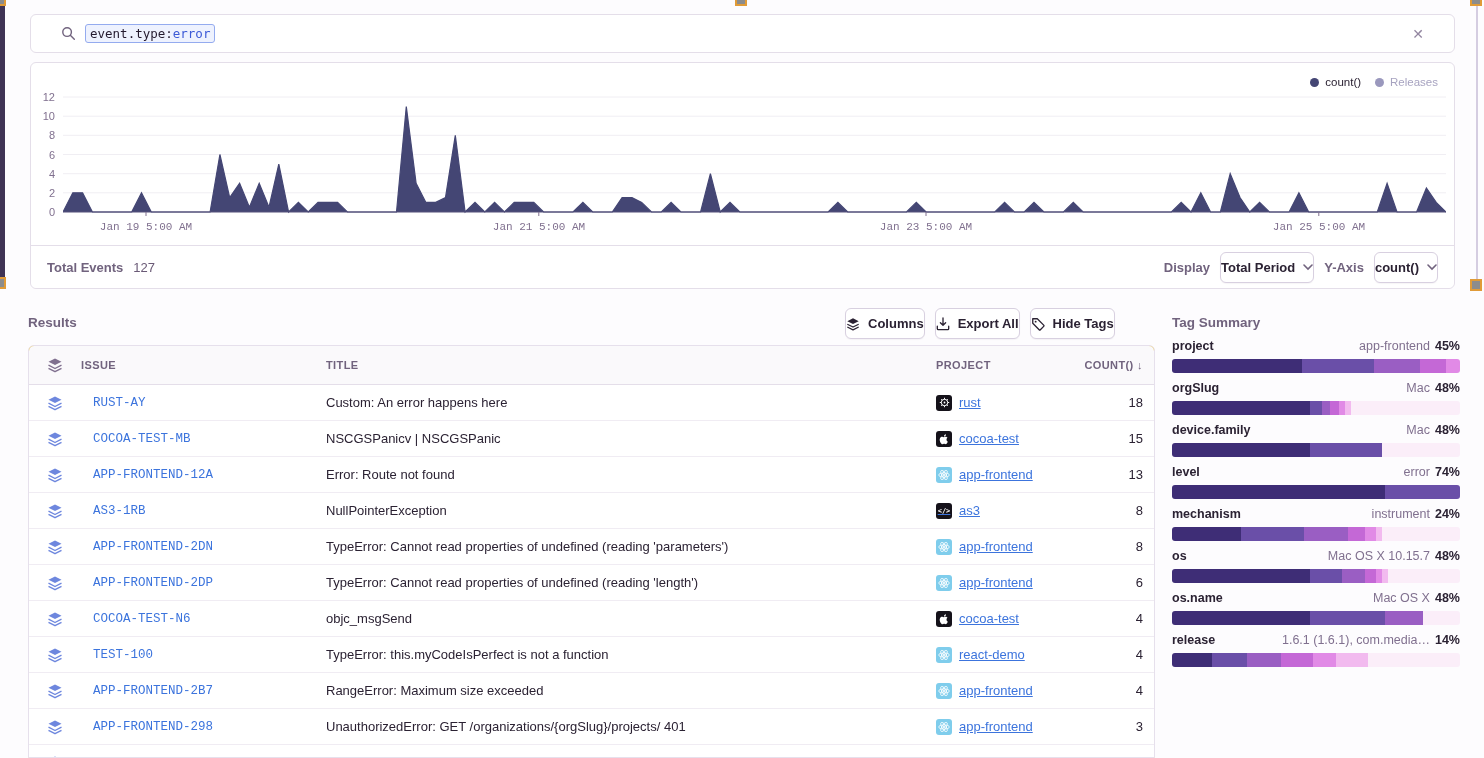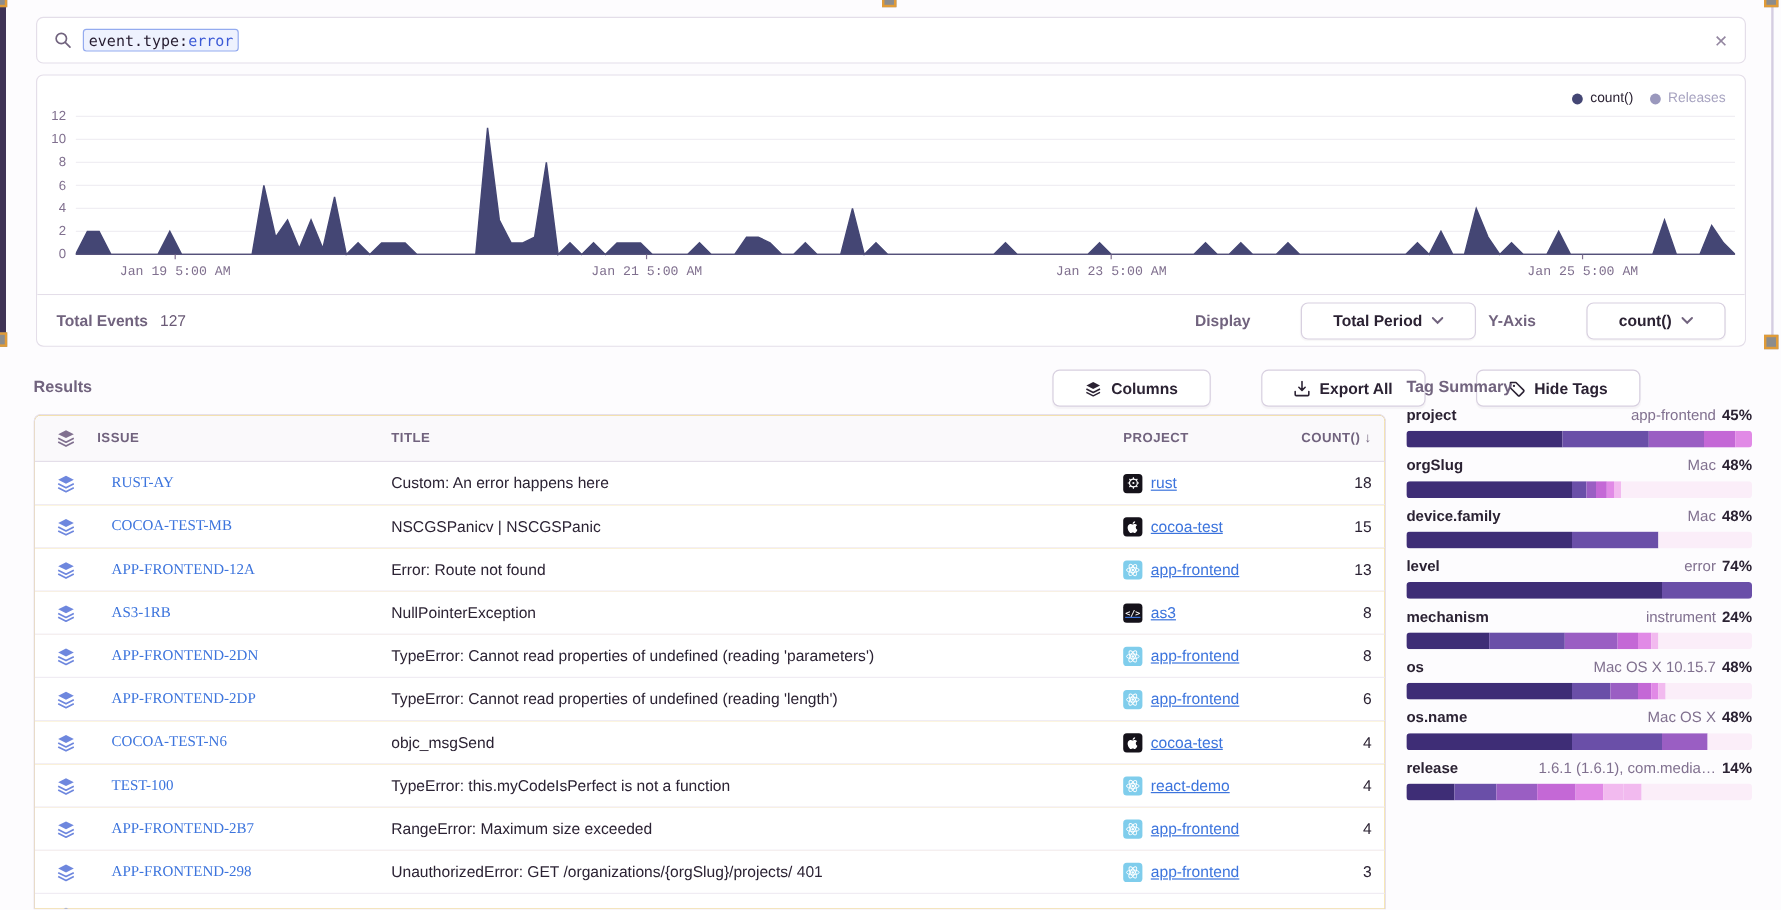--- a/index.html
+++ b/index.html
@@ -10,21 +10,21 @@
     font-family:"Liberation Sans", sans-serif; font-size:13px;
   }
   .panel { position:absolute; background:#fff; border:1px solid #e4dee9; border-radius:6px; }
 
   
   .sel-strip-left { position:absolute; left:0; top:4; width:5px; height:278px; background:#3f3355; z-index:50; }
   .sel-line-right { position:absolute; left:1476px; top:0; width:2px; height:288px; background:#d5cde1; z-index:50; }
   .sel-handle { position:absolute; width:12px; height:12px; background:#8c8c8c; border:2px solid #e09b38; z-index:51; }
 
   
-  .search-panel { left:30px; top:14px; width:1425px; height:39px; display:flex; align-items:center; padding:0 14px; }
+  .search-panel { left:30px; top:14px; width:1425px; height:39px; display:flex; align-items:center; padding:0 30px; }
   .search-icon { flex:0 0 auto; margin-right:9px; display:flex; }
   .search-token {
     display:inline-flex; align-items:center; padding:1px 4px;
     background:#eef2fe; border:1px solid #94abef; border-radius:3px;
     font-family:"DejaVu Sans Mono", monospace; font-size:12.5px;
   }
   .search-token .tok-key { color:#241a2e; }
   .search-token .tok-val { color:#3c5ad6; }
   .search-clear { margin-left:auto; color:#9386a0; font-size:14px; cursor:pointer; }
 
@@ -38,39 +38,39 @@
   #plot { position:absolute; left:32px; top:20px; }
   .chart-footer {
     position:absolute; left:0; right:0; bottom:0; height:43px; border-top:1px solid #e4dee9;
     display:flex; align-items:center; padding:0 16px; border-radius:0 0 6px 6px; background:#fff;
   }
   .total-label { font-weight:bold; color:#71637e; margin-right:10px; }
   .total-value { color:#6a5a76; }
   .footer-controls { margin-left:auto; display:flex; align-items:center; gap:10px; }
   .ctl-label { font-weight:bold; color:#71637e; }
   .btn {
-    display:inline-flex; align-items:center; gap:8px; height:31px; padding:0 26px;
+    display:inline-flex; align-items:center; gap:8px; height:31px; padding:0 0;
     background:#fff; border:1px solid #d8d0e0; border-radius:6px;
-    font-weight:bold; font-size:13px; color:#2b2233; cursor:pointer; box-shadow:0 1px 1px rgba(40,30,60,.04);margin-left:32px;
+    font-weight:bold; font-size:13px; color:#2b2233; cursor:pointer; box-shadow:0 1px 1px rgba(40,30,60,.04);
   }
   .chev { display:flex; }
 
   
   .results-title { position:absolute; left:28px; top:315px; font-weight:bold; color:#71637e; font-size:13.5px; }
   .results-buttons { position:absolute; left:845px; top:308px; display:flex; gap:10px; }
 
   
   .table-wrap { position:absolute; left:28px; top:345px; width:1127px; height:413px;
     border:1px solid #e6e0ec; border-radius:6px 6px 0 0; overflow:hidden; background:#eab308; }
   .t-row { display:grid; grid-template-columns:52px 245px 610px 130px 90px; align-items:center; height:36px;
     border-bottom:1px solid #f0ecf3; background:#fff; }
   .t-head { height:39px; background:#faf9fb; border-bottom:1px solid #e4dee9; }
   .t-head .hcell { font-size:11px; font-weight:bold; letter-spacing:.4px; color:#71637e; }
   .cell-icon { display:flex; justify-content:center; }
-  .cell-issue { font-family:Liberation Serif, serif; font-size:12.5px; color:#3c74dd; cursor:pointer;padding-left:12px; }
+  .cell-issue { font-family:Liberation Mono, monospace; font-size:12.5px; color:#3c74dd; cursor:pointer;padding-left:12px; }
   .cell-title { font-size:13px; color:#2b2233; white-space:nowrap; overflow:hidden; }
   .cell-project { display:flex; align-items:center; gap:7px; color:#3c74dd; cursor:pointer; font-size:13px;text-decoration:underline; }
   .cell-count { text-align:right; padding-right:13px; font-size:13px; color:#2b2233; }
   .proj-badge { width:16px; height:16px; border-radius:3px; display:flex; align-items:center; justify-content:center; flex:0 0 auto; }
 
   
   .tag-title { position:absolute; left:1172px; top:315px; font-weight:bold; color:#71637e; font-size:13.5px; }
   .tag-list { position:absolute; left:1172px; top:339px; width:288px; }
   .tag-item { height:35px; margin-bottom:7px; }
   .tag-row1 { display:flex; align-items:baseline; font-size:12.5px; margin-bottom:6px; }

